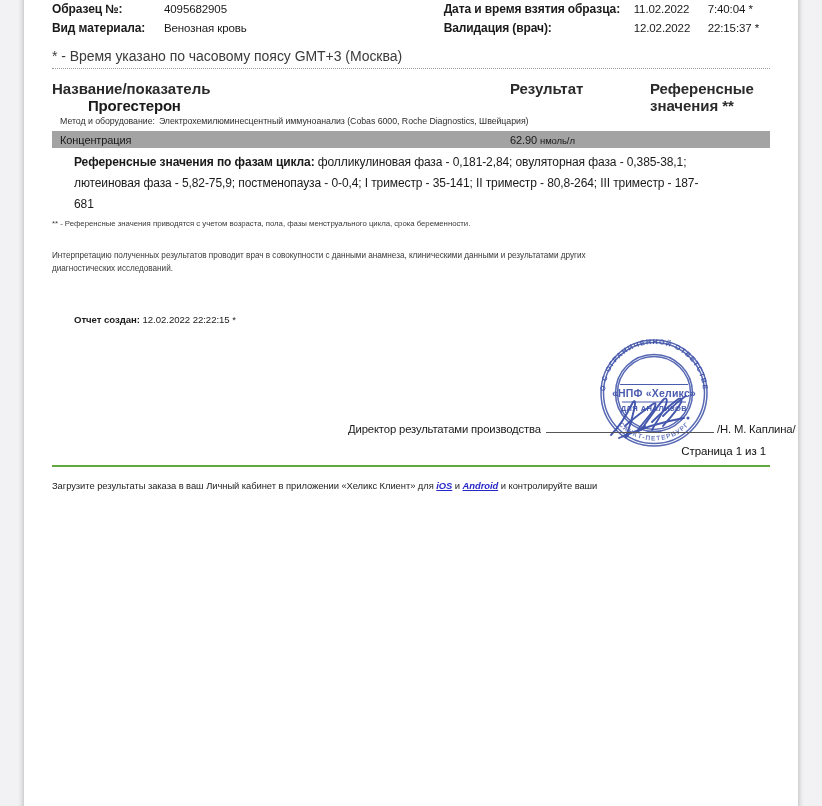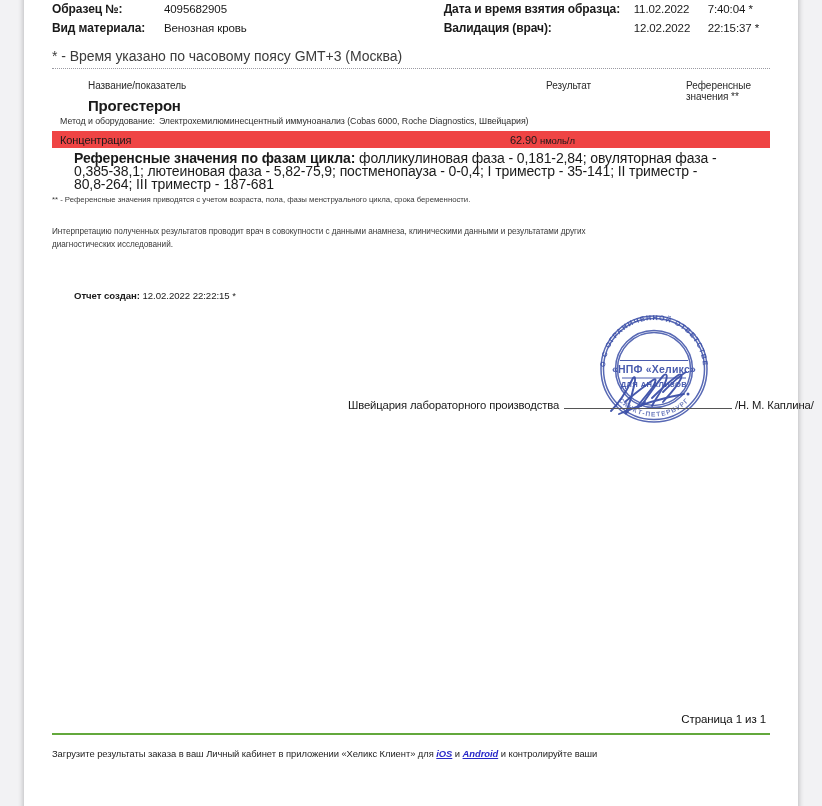--- a/index.html
+++ b/index.html
@@ -74,25 +74,24 @@
     margin-top: 4px;
     border-top: 1px dotted #9a9aa2;
     height: 0;
   }
 
   
   .table-head {
     position: relative;
     height: 18px;
     margin-top: 9px;
-    font-size: 10px;
-    font-weight: normal;
+    font-size: 15px;
+    font-weight: bold;
     color: #2a2a2a;
     letter-spacing: -0.05px;
-    margin-left: 36px;
   }
   .th-name  { position: absolute; left: 0px; top: 2px; }
   .th-res   { position: absolute; left: 458px; top: 2px; }
   .th-ref   { position: absolute; left: 598px; top: 2px; }
 
   .analyte-title {
     font-size: 15px;
     font-weight: bold;
     letter-spacing: -0.2px;
     margin-top: 1px;
@@ -106,43 +105,43 @@
     margin-top: 2px;
     letter-spacing: -0.05px;
   }
   .method-line .m-label { }
   .method-line .m-value { margin-left: 4px; }
 
   .result-row {
     position: relative;
     margin-top: 5px;
     height: 17px;
-    background: #ef4444;
+    background: #a3a3a3;
     display: flex;
     align-items: center;
   }
   .result-name {
     position: absolute;
     left: 8px;
     font-size: 11px;
     letter-spacing: -0.1px;
   }
   .result-value {
     position: absolute;
     left: 458px;
     font-size: 11px;
     letter-spacing: -0.1px;
   }
   .result-value .unit { font-size: 9.5px; }
 
   .ref-block {
     margin-top: 4px;
     margin-left: 22px;
-    font-size: 14px;
-    line-height: 13px;
+    font-size: 12px;
+    line-height: 21px;
     letter-spacing: -0.1px;
     max-width: 644px;
   }
   .ref-block b { font-weight: bold; }
 
   .footnote {
     font-size: 7.8px;
     color: #3a3a3a;
     margin-top: 4px;
     letter-spacing: -0.03px;
@@ -192,21 +191,20 @@
     position: absolute;
     left: 537px;
     top: -5px;
     width: 130px;
     height: 125px;
     pointer-events: none;
   }
 
   
   .page-num {
-    margin-top: 292px;
     text-align: right;
     font-size: 11.5px;
     color: #111;
     padding-right: 4px;
     letter-spacing: -0.1px;
   }
   .green-rule {
     margin-top: 8px;
     height: 2px;
     background: #63a83c;
@@ -323,21 +321,21 @@
             <path d="M52,100 C59,90 67,78 74,70 C78,66 79,70 76,77 C72,86 66,94 63,100"></path>
             <path d="M63,92 C71,84 80,76 88,70 C93,66 94,70 90,76 C86,83 79,90 74,96"></path>
             <path d="M74,86 C82,78 90,70 97,66"></path>
             <path d="M30,108 C48,100 72,92 95,88"></path>
             <circle cx="99" cy="88" r="1.5" fill="#3b4fa8" stroke="none"></circle>
           </g>
         </svg>
       </div>
 
       <div class="sign-line-row">
-        <span>Швейцария лабораторного производства</span>
+        <span>Директор результатами производства</span>
         <span class="sign-rule"></span>
         <span>/Н. М. Каплина/</span>
       </div>
     </div>
 
     <div class="page-num">Страница 1 из 1</div>
     <div class="green-rule"></div>
 
     <div class="promo">
       <div class="p1"><span>Загрузите результаты заказа в ваш Личный кабинет в приложении «Хеликс Клиент» для </span><a class="lnk" href="#">iOS</a><span> и </span><a class="lnk" href="#">Android</a><span> и контролируйте ваши</span></div>

